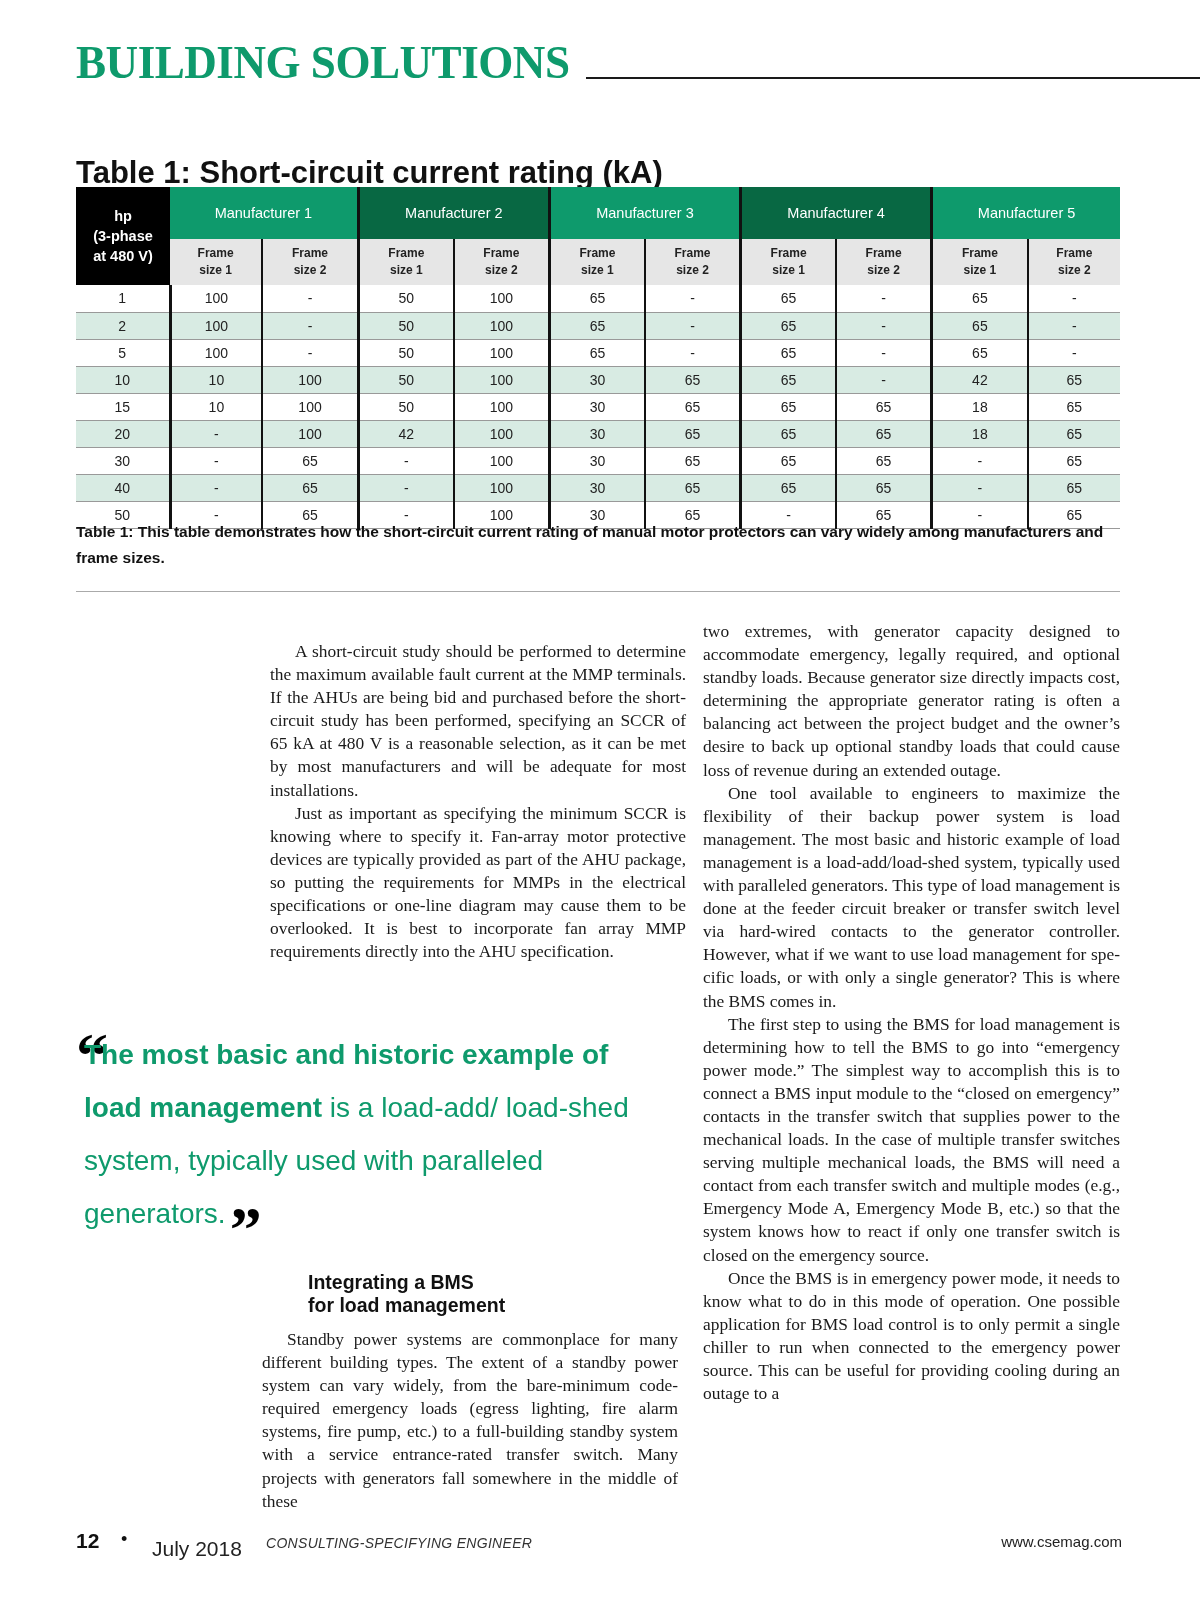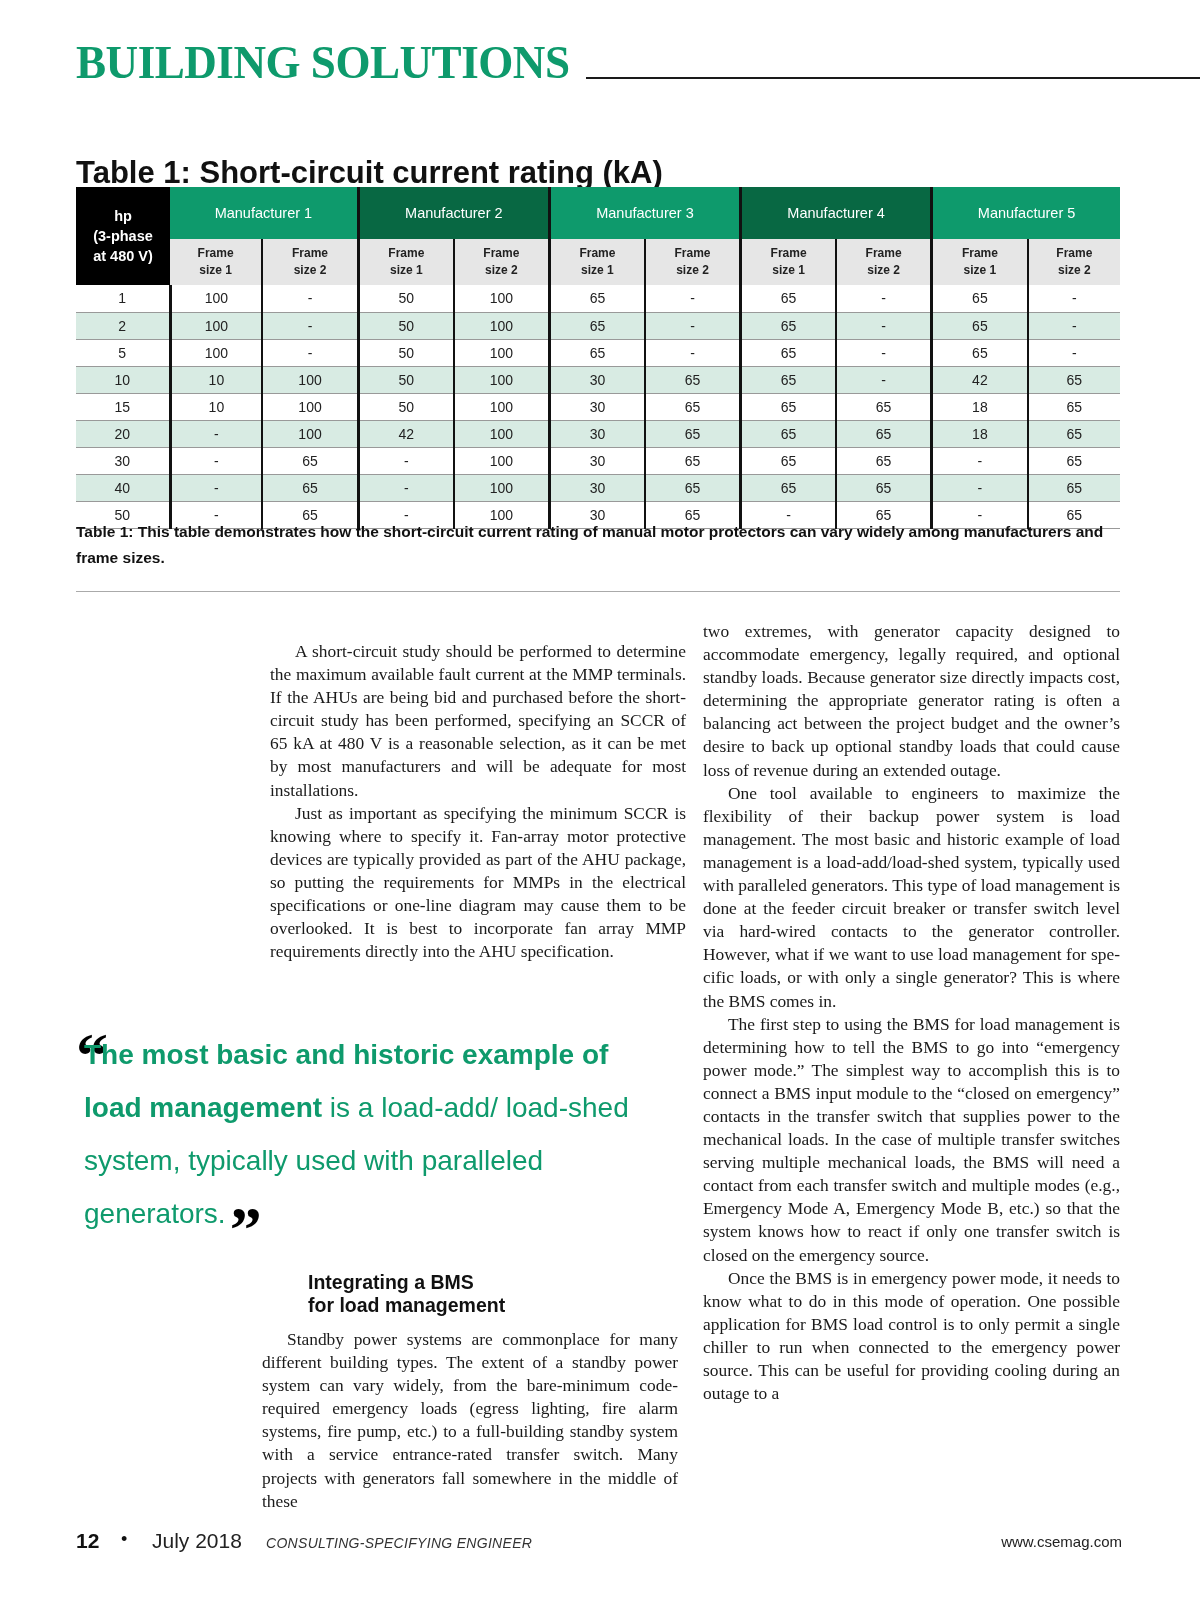--- a/index.html
+++ b/index.html
@@ -55,21 +55,21 @@
   .pullquote { position: absolute; left: 76px; top: 1028px; width: 570px; }
   .pq-open { position: absolute; left: 0; top: -4px; font-family: "Liberation Serif", serif; font-weight: bold; font-size: 64px; line-height: 1; color: #000; }
   .pq-text { position: absolute; left: 8px; top: 0; width: 560px; font-size: 28px; line-height: 53px; color: #0e9a6c; }
   .pq-bold { font-weight: bold; }
   .pq-close { font-family: "Liberation Serif", serif; font-weight: bold; font-size: 64px; color: #000; line-height: 0; vertical-align: -28px; margin-left: 4px; }
 
   
   .footer { position: absolute; left: 76px; top: 1529px; width: 1046px; height: 30px; }
   .page-num { position: absolute; left: 0; top: 0; font-weight: bold; font-size: 21px; color: #111; text-align: center; }
   .bullet { position: absolute; left: 45px; top: 0; font-size: 18px; color: #111; }
-  .issue-date { position: absolute; left: 76px; top: 0; font-size: 21px; color: #222; }
+  .issue-date { position: absolute; left: 76px; top: 8px; font-size: 21px; color: #222; }
   .pub-name { position: absolute; left: 190px; top: 6px; font-size: 14px; font-style: italic; color: #333; letter-spacing: 0.3px; }
   .website { position: absolute; right: 0; top: 4px; font-size: 15px; color: #222; }
 </style>
 </head>
 <body>
 
 <div class="header">
   <div class="brand">BUILDING SOLUTIONS</div>
   <div class="rule"></div>
 </div>

